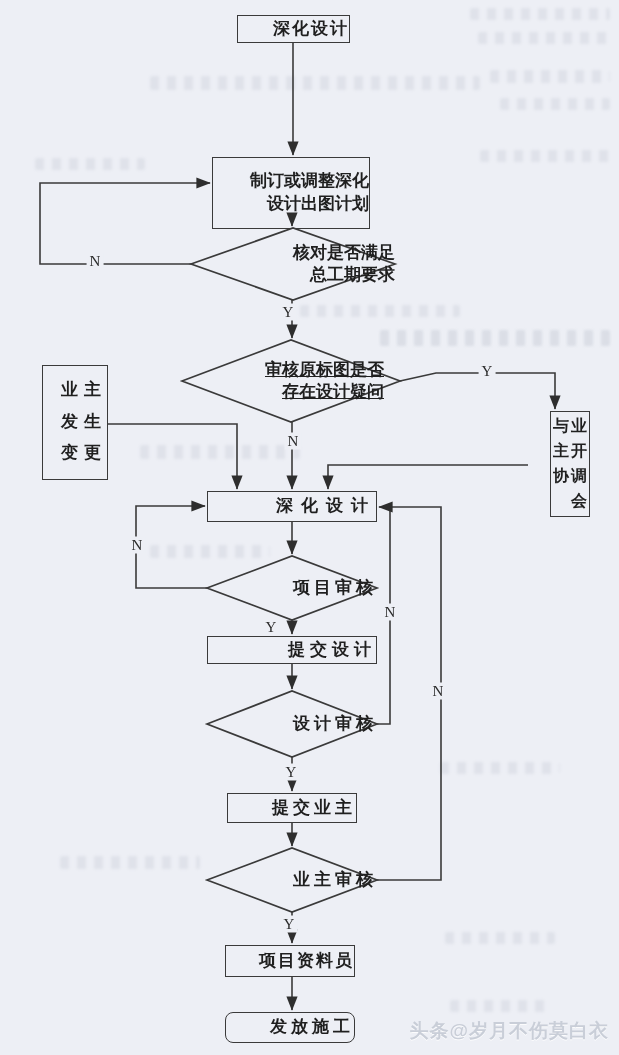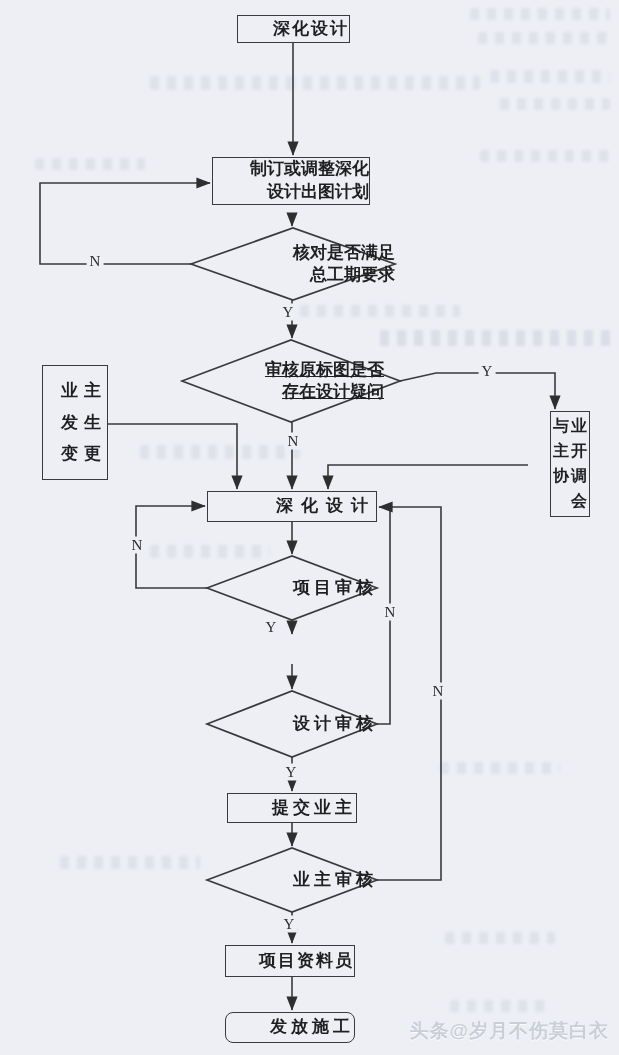--- a/index.html
+++ b/index.html
@@ -96,42 +96,45 @@
       <polygon stroke-width="1.7" points="207,588 292,556 377,588 292,620"></polygon>
       <polygon stroke-width="1.7" points="207,724 292,691 377,724 292,757"></polygon>
       <polygon stroke-width="1.7" points="207,880 292,848 377,880 292,912"></polygon>
     </g>
   </svg>
 
   <div class="node ls2" style="left:237px;top:15px;width:113px;height:28px;">
     <span>深化设计</span>
   </div>
 
-  <div class="node" style="left:212px;top:157px;width:158px;height:48px;">
+  <div class="node" style="left:212px;top:157px;width:158px;height:72px;">
     <span>制订或调整深化</span>
     <span>设计出图计划</span>
   </div>
 
-  <div class="node vbox ls6" style="left:42px;top:365px;width:66px;height:115px;">
+  <div class="node vbox ls6" style="left:42px;top:365px;width:66px;height:115px;font-family:Liberation Mono, monospace;">
     <span>业主</span>
     <span>发生</span>
     <span>变更</span>
   </div>
 
   <div class="node vbox2 ls2" style="left:528px;top:411px;width:40px;height:106px;margin-left:22px;">
     <span>与业</span>
     <span>主开</span>
     <span>协调</span>
     <span>会</span>
   </div>
 
   <div class="node ls8" style="left:207px;top:491px;width:170px;height:31px;">
     <span>深化设计</span>
   </div>
 
+  <div class="node ls5" style="left:207px;top:636px;width:170px;height:28px;">
+    <span>提交设计</span>
+  </div>
 
   <div class="node ls4" style="left:227px;top:793px;width:130px;height:30px;">
     <span>提交业主</span>
   </div>
 
   <div class="node ls2" style="left:225px;top:945px;width:130px;height:32px;">
     <span>项目资料员</span>
   </div>
 
   <div class="node ls4" style="left:225px;top:1012px;width:130px;height:31px;border-radius:8px;">

